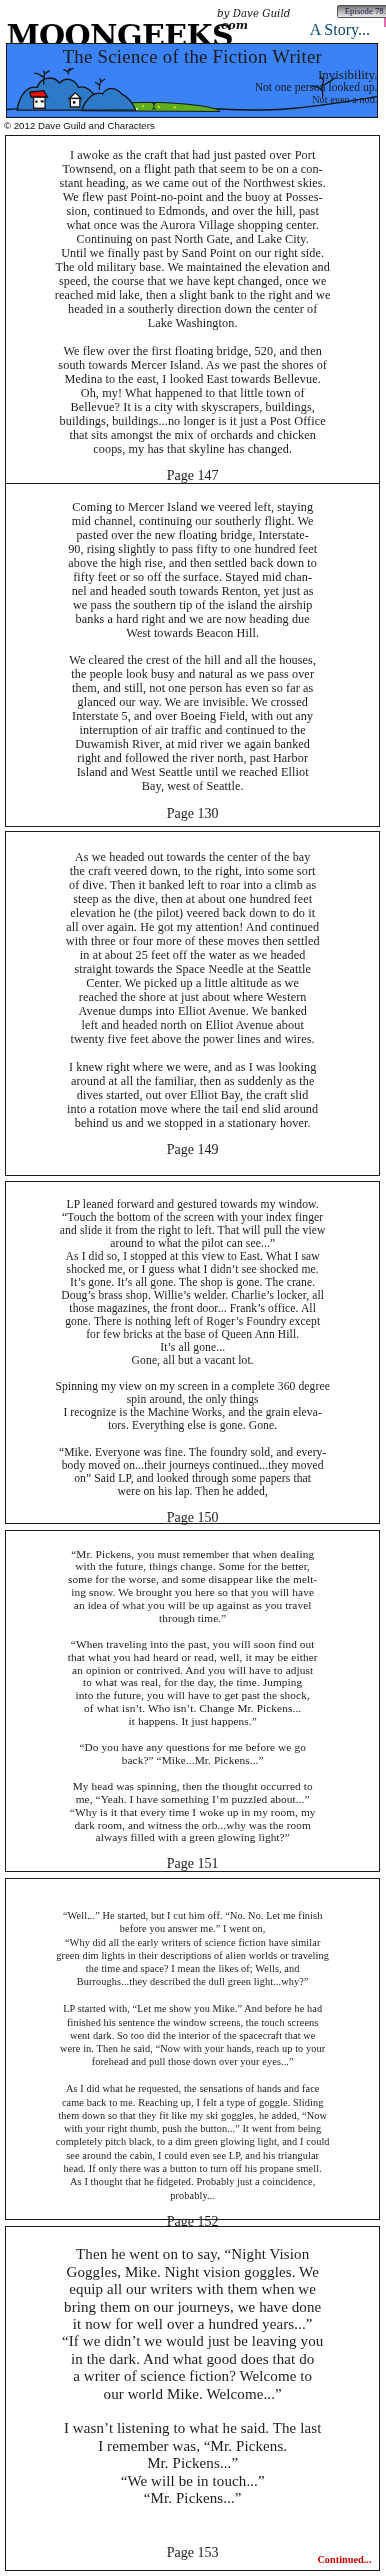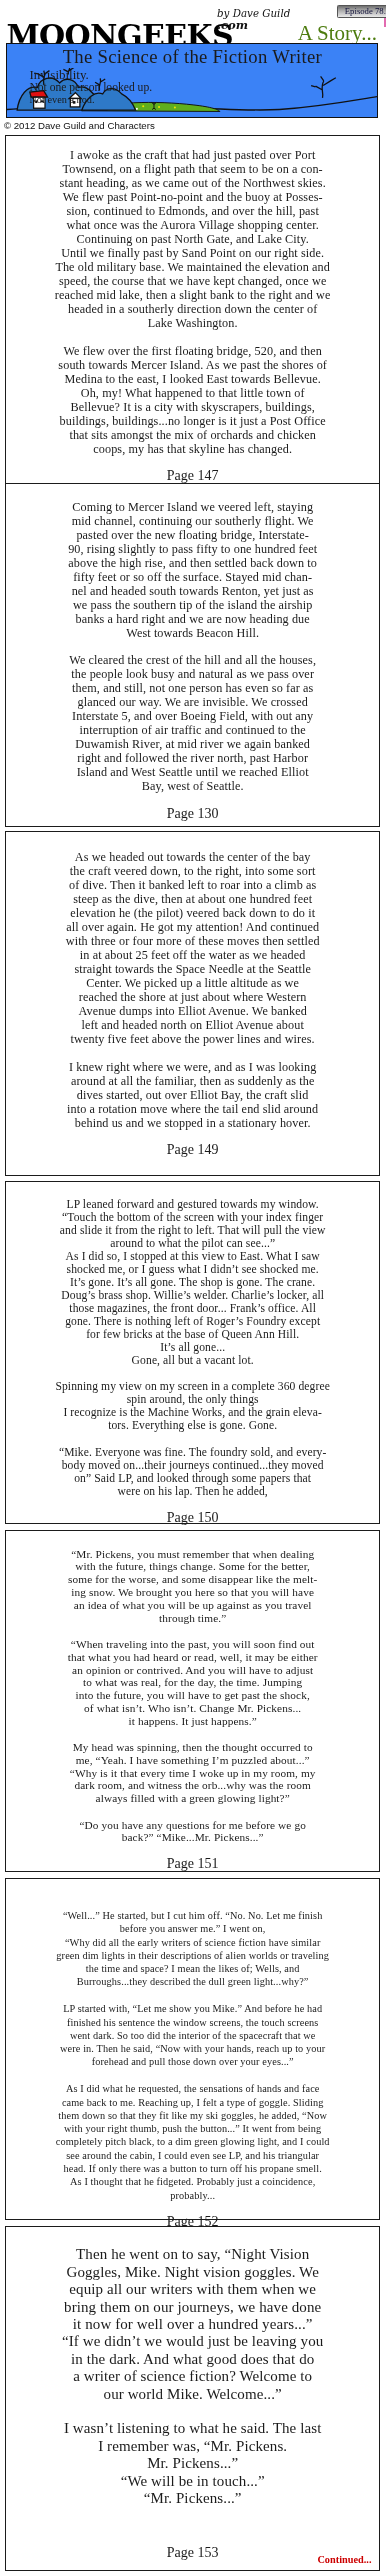--- a/index.html
+++ b/index.html
@@ -9,30 +9,30 @@
   
   .logo{position:absolute;left:6.4px;top:1.3px;font-family:"DejaVu Serif",serif;
         font-size:30px;font-weight:bold;letter-spacing:-0.6px;color:#000;line-height:1;margin-top:20px;}
   .logo-side{position:absolute;left:217px;top:7.7px;font-family:"DejaVu Serif",serif;}
   .byline{font-size:10.3px;font-style:italic;color:#111;line-height:1.1;}
   .domain{font-size:11.6px;font-weight:bold;font-style:italic;color:#111;line-height:1.1;}
   .episode-badge{position:absolute;left:337px;top:4.5px;width:59px;height:11.6px;
         background:linear-gradient(180deg,#6f6f6f 0%,#aaaaaa 40%,#e9e9e9 100%);
         border:0.6px solid #555;border-radius:1.3px;color:#10103a;
         font-size:8.7px;text-align:center;line-height:11.6px;cursor:pointer;}
-  .story-label{position:absolute;right:9px;top:20.6px;font-size:21px;color:#4d7c0f;
+  .story-label{position:absolute;right:16px;top:20.6px;font-size:16px;color:#0c4a6e;
         font-family:"Liberation Serif",serif;}
   .pink-mark{position:absolute;right:0;top:18px;width:1.9px;height:9px;background:#e26bb0;}
 
   
   .title-box{position:absolute;left:6.4px;top:43px;width:372px;height:75px;
         border:1.9px solid #111;background:#3b82f6;box-sizing:border-box;}
   .comic-title{margin:1.9px 0 0;text-align:center;font-size:18.7px;font-weight:normal;
         letter-spacing:0.3px;}
-  .subtitle{position:relative;z-index:2;text-align:left;padding-left:22px;line-height:1.08;}
+  .subtitle{position:relative;z-index:2;text-align:right;padding-left:22px;line-height:1.08;}
   .sub1{font-size:13px;}
   .sub2{font-size:11.6px;}
   .sub3{font-size:10.3px;}
   .hillside{position:absolute;left:0;bottom:1.3px;width:100%;height:48px;z-index:1;}
 
   .copyright{position:absolute;left:3.9px;top:120px;font-family:"Liberation Sans",sans-serif;
         font-size:9.7px;color:#111;}
 
   
   .page-box{position:absolute;left:5.2px;width:375px;border:1.3px solid #1b1b1b;background:#fff;
@@ -211,27 +211,27 @@
 ing snow. We brought you here so that you will have
 an idea of what you will be up against as you travel
 through time.”</p>
     <p class="para">“When traveling into the past, you will soon find out
 that what you had heard or read, well, it may be either
 an opinion or contrived. And you will have to adjust
 to what was real, for the day, the time. Jumping
 into the future, you will have to get past the shock,
 of what isn’t. Who isn’t. Change Mr. Pickens...
 it happens. It just happens.”</p>
+    <p class="para">“Do you have any questions for me before we go
+back?” “Mike...Mr. Pickens...”</p>
     <p class="para">My head was spinning, then the thought occurred to
 me, “Yeah. I have something I’m puzzled about...”
 “Why is it that every time I woke up in my room, my
 dark room, and witness the orb...why was the room
 always filled with a green glowing light?”</p>
-    <p class="para">“Do you have any questions for me before we go
-back?” “Mike...Mr. Pickens...”</p>
     <div class="page-label">Page 151</div>
   </section>
 
   <section class="page-box b6">
     <p class="para">“Well...” He started, but I cut him off. “No. No. Let me finish
 before you answer me.” I went on,
 “Why did all the early writers of science fiction have similar
 green dim lights in their descriptions of alien worlds or traveling
 the time and space? I mean the likes of; Wells, and
 Burroughs...they described the dull green light...why?”</p>

